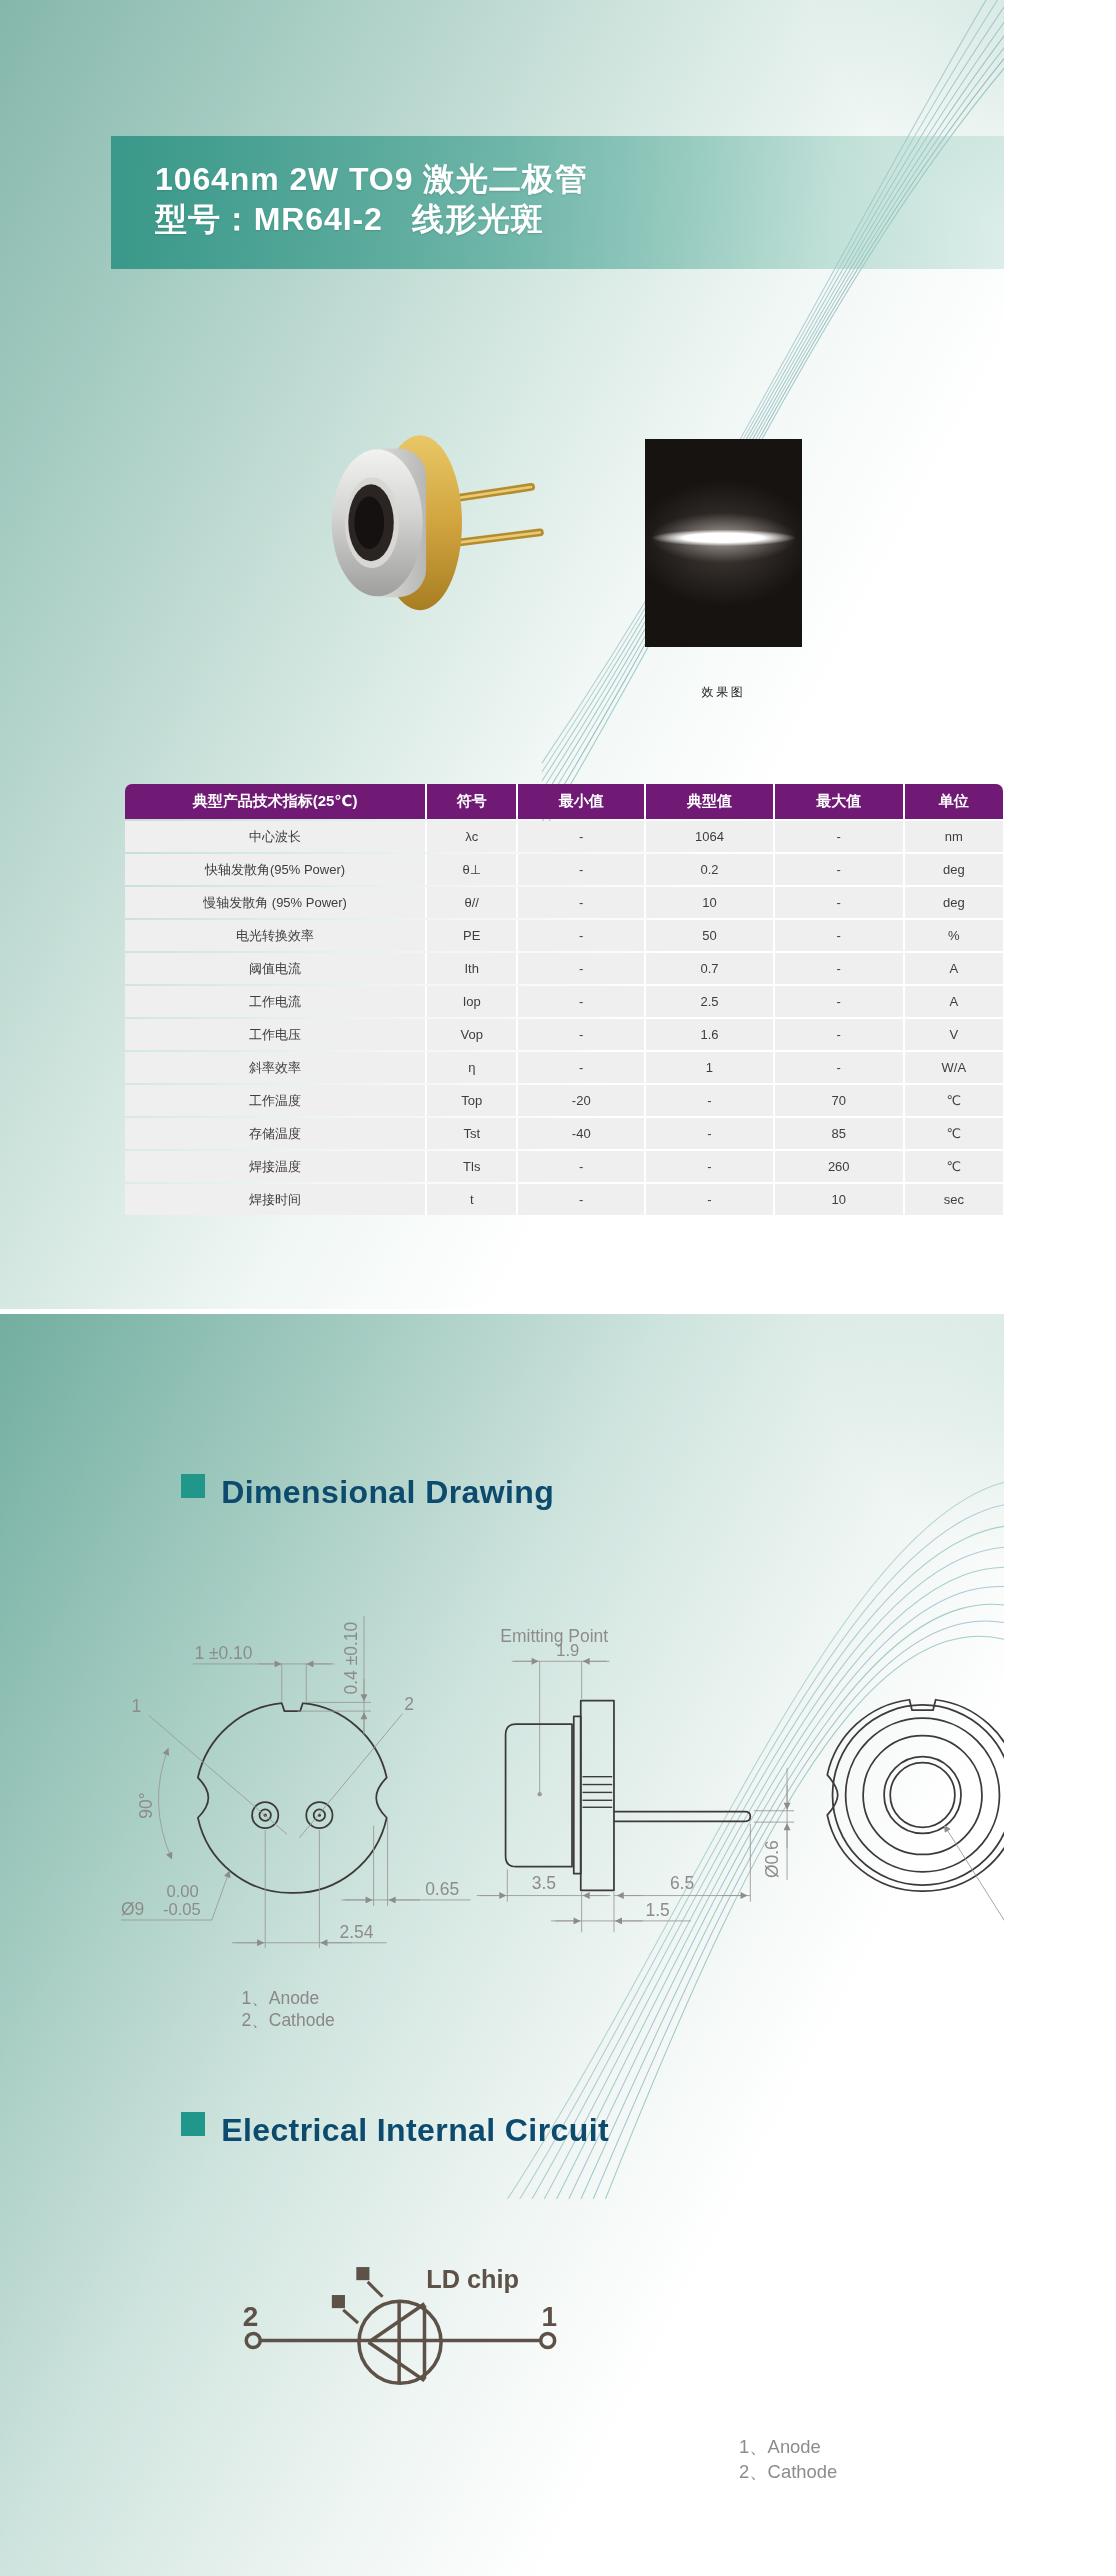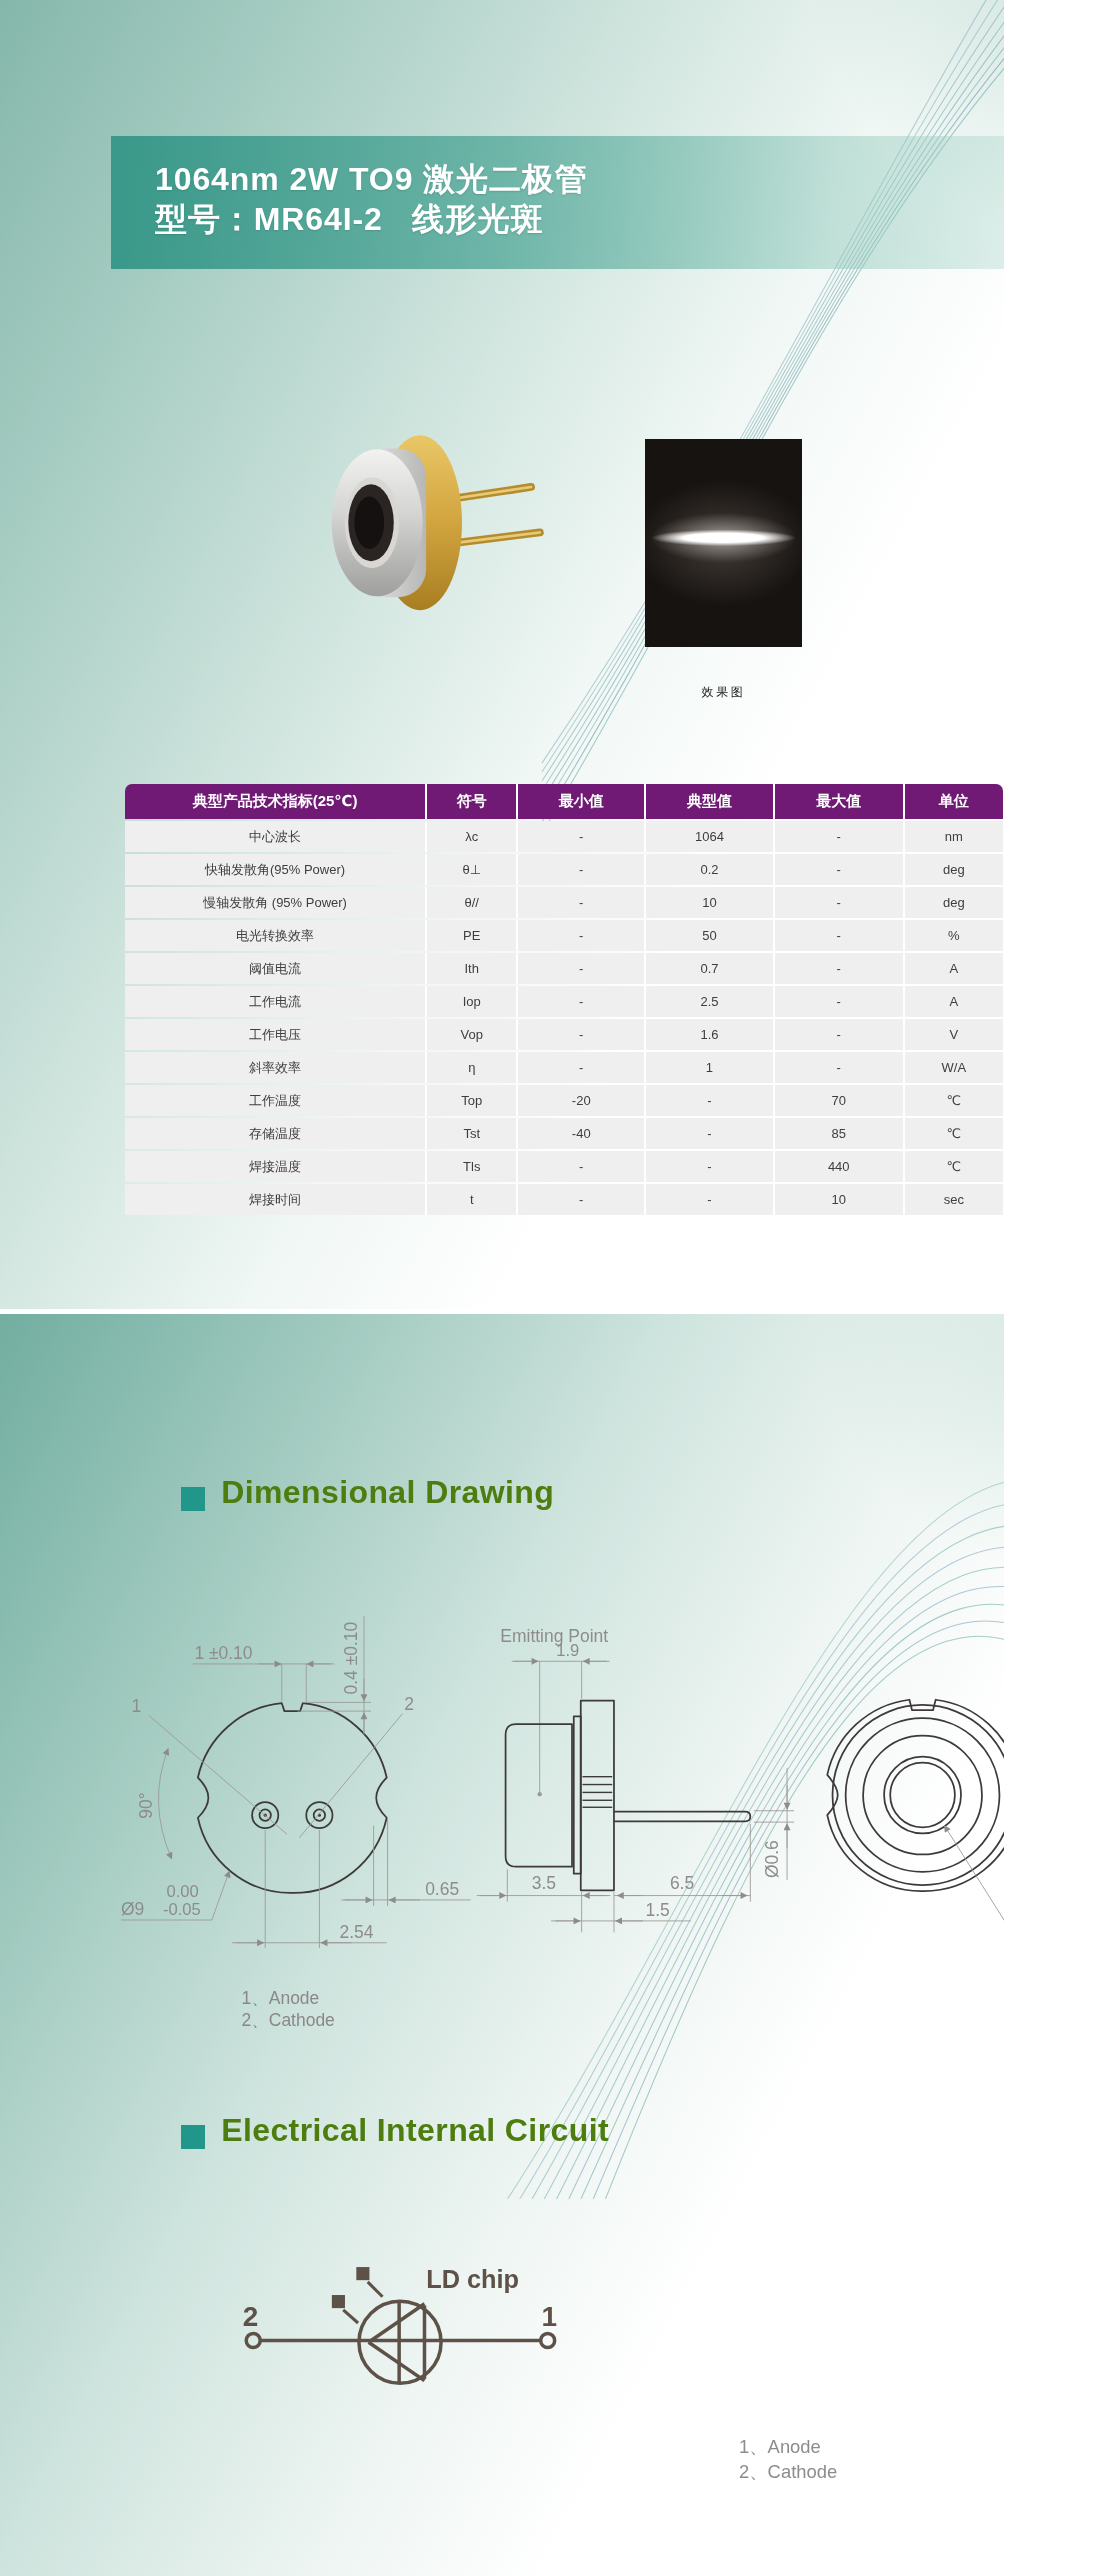--- a/index.html
+++ b/index.html
@@ -39,21 +39,21 @@
      border-right:2.6px solid #fff;padding:0 1.7px;}
   #spec-table th:last-child{border-right:none;}
   #spec-table th:first-child{border-top-left-radius:7px;}
   #spec-table th:last-child{border-top-right-radius:7px;}
   #spec-table td{background:#efeff0;color:#3f3d3d;font-size:13px;height:31px;text-align:center;
      border-right:2.6px solid #fff;padding:0 1.7px;}
   #spec-table td:last-child{border-right:none;}
   .w0{width:298px}.w1{width:90px}.w2{width:126px}.w3{width:127px}.w4{width:128px}.w5{width:97px}
 
   
-  .section-heading{display:flex;align-items:flex-end;color:#4d7c0f;font-weight:700;font-size:32px;letter-spacing:0.4px;}
+  .section-heading{display:flex;align-items:flex-start;color:#0c4a6e;font-weight:700;font-size:32px;letter-spacing:0.4px;}
   .section-heading .sq{width:23.6px;height:23.6px;background:#21968b;margin-right:16.6px;flex:none;}
   #heading-dim{left:181px;top:1474px;}
   #heading-cir{left:181px;top:2112px;}
 
   
   text{font-family:"Liberation Sans","DejaVu Sans",sans-serif;}
   .dimtxt{fill:#8e8c8b;font-size:20px;}
   .dimtxt-s{fill:#8e8c8b;font-size:19px;}
   .notetxt{fill:#8a8887;font-size:20px;}
   .outline{stroke:#3d3a39;stroke-width:2;fill:none;stroke-linejoin:round;}
@@ -220,21 +220,21 @@
           <td>-40</td>
           <td>-</td>
           <td>85</td>
           <td>℃</td>
         </tr>
         <tr>
           <td>焊接温度</td>
           <td>Tls</td>
           <td>-</td>
           <td>-</td>
-          <td>440</td>
+          <td>260</td>
           <td>℃</td>
         </tr>
         <tr>
           <td>焊接时间</td>
           <td>t</td>
           <td>-</td>
           <td>-</td>
           <td>10</td>
           <td>sec</td>
         </tr>

